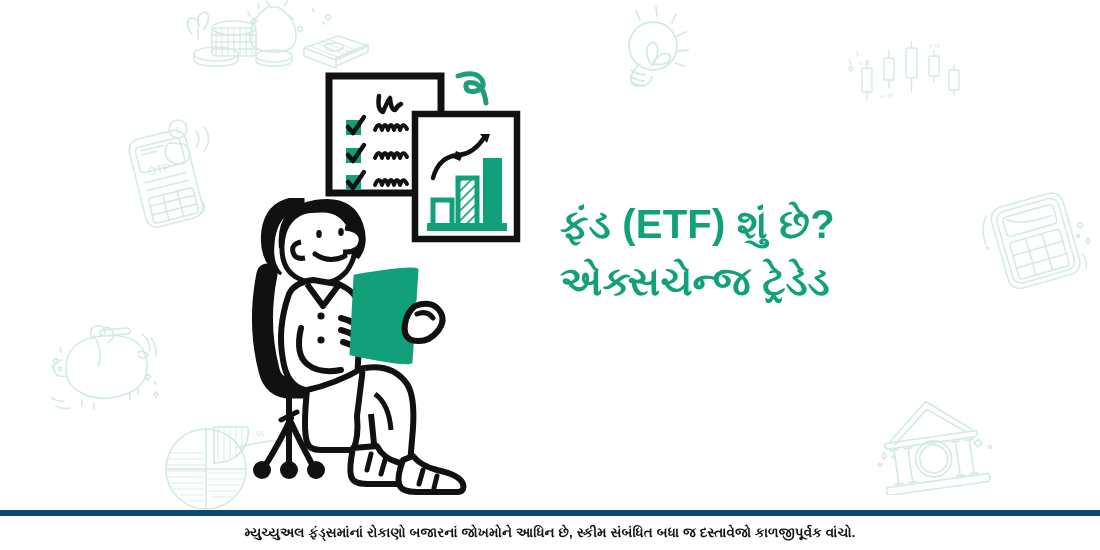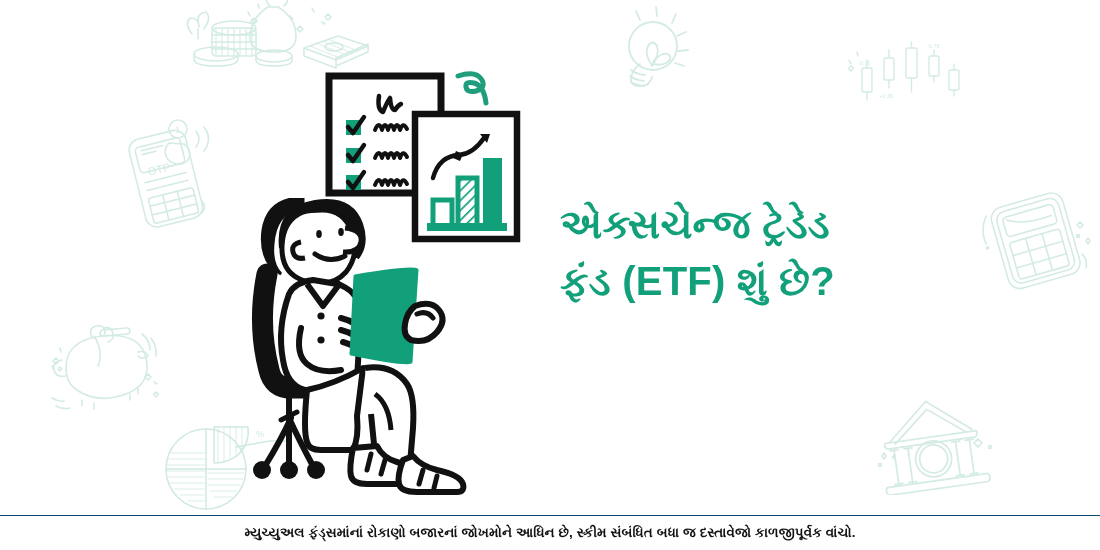--- a/index.html
+++ b/index.html
@@ -50,21 +50,21 @@
   #headline .hl-line { display: block; white-space: nowrap; }
 
   
   #footer {
     position: absolute;
     left: 0;
     right: 0;
     bottom: 0;
     height: 34px;
     background: #ffffff;
-    border-top: 1px solid #0c4a6e;
+    border-top: 6px solid #0c4a6e;
     display: flex;
     align-items: center;
     justify-content: center;
   }
   #footer-text {
     font-size: 13.5px;
     font-weight: bold;
     color: #121212;
     font-family: "Liberation Sans", "DejaVu Sans", sans-serif;
     letter-spacing: 0.1px;
@@ -341,21 +341,21 @@
 
     <g>
       <path d="M108 250 q-4 20 -2 28 q2 8 16 8 h48 q8 0 6 -8 q-2 -8 -24 -14 q-14 -4 -20 -16 z" fill="#ffffff" stroke="#111111" stroke-width="6" stroke-linejoin="round"></path>
       <path d="M126 256 l-4 16 M140 262 l-4 14" fill="none" stroke="#111111" stroke-width="5" stroke-linecap="round"></path>
       <path d="M158 262 q-6 16 -4 24 q2 8 18 8 h40 q8 0 6 -8 q-3 -9 -26 -14 q-16 -4 -24 -14 z" fill="#ffffff" stroke="#111111" stroke-width="6" stroke-linejoin="round"></path>
       <path d="M178 272 l-4 14 M192 278 l-3 12" fill="none" stroke="#111111" stroke-width="5" stroke-linecap="round"></path>
     </g>
   </svg>
 
   <div id="headline">
+    <span class="hl-line">ફંડ (ETF) શું છે?</span>
     <span class="hl-line">એક્સચેન્જ ટ્રેડેડ</span>
-    <span class="hl-line">ફંડ (ETF) શું છે?</span>
   </div>
 
   <div id="footer">
     <span id="footer-text">મ્યુચ્યુઅલ ફંડ્સમાંનાં રોકાણો બજારનાં જોખમોને આધિન છે, સ્કીમ સંબંધિત બધા જ દસ્તાવેજો કાળજીપૂર્વક વાંચો.</span>
   </div>
 
 </div>
 
 </body></html>

